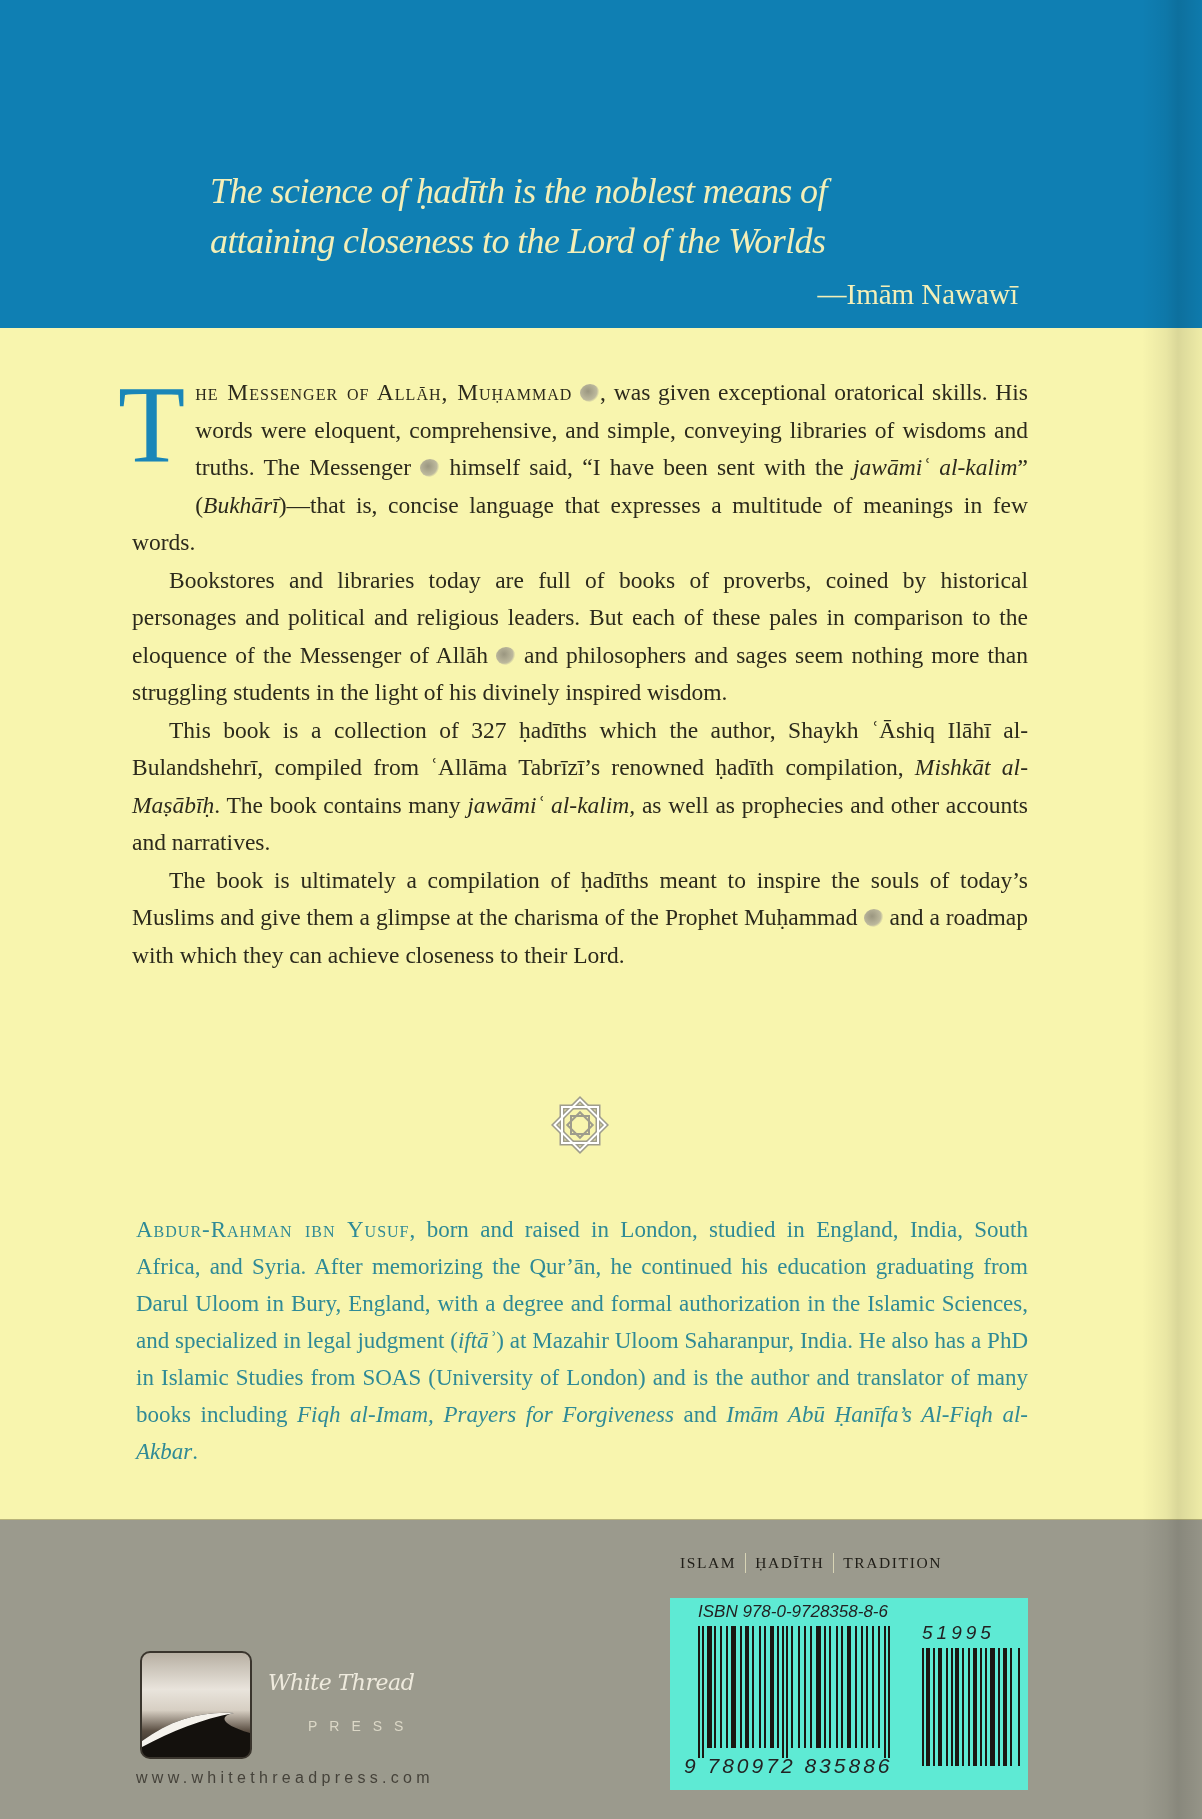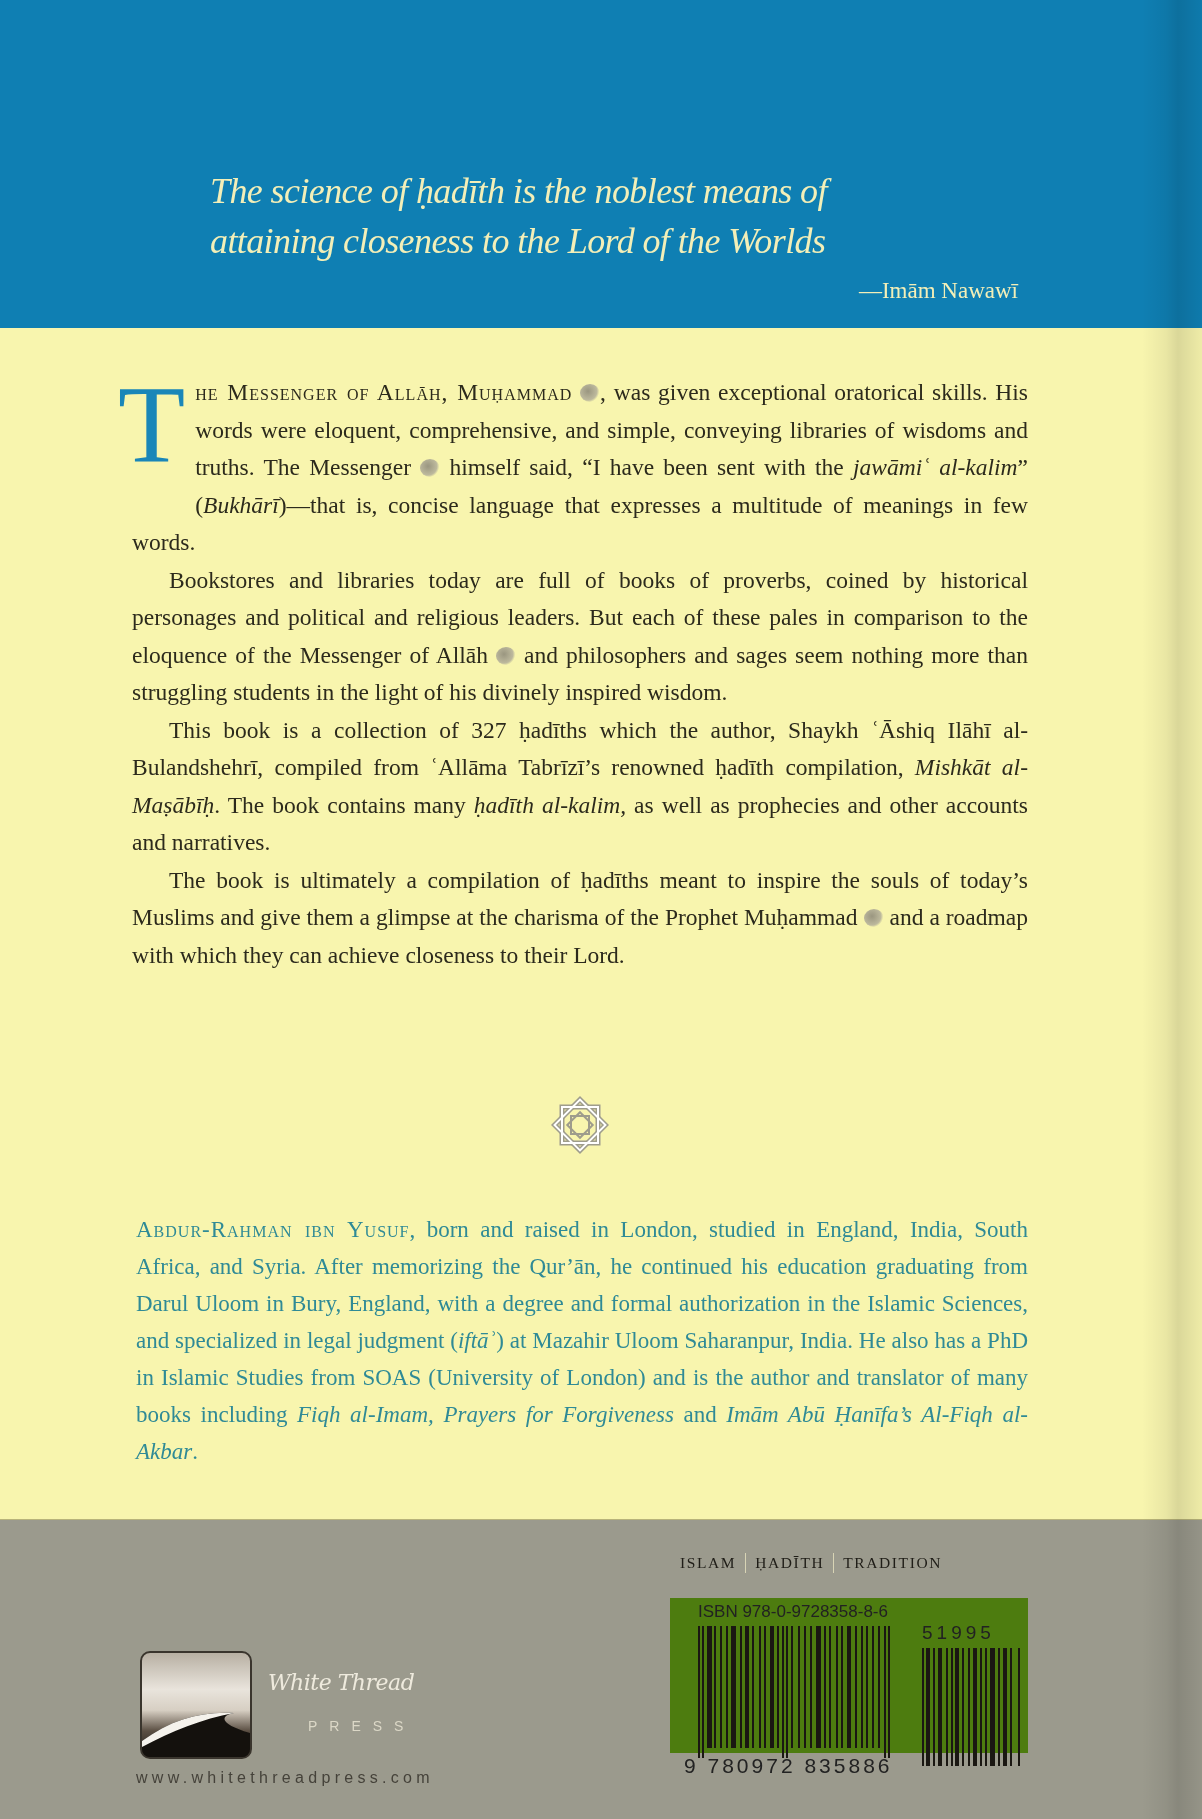--- a/index.html
+++ b/index.html
@@ -30,21 +30,21 @@
 
   
   .quote {
     position: absolute; left: 210px; top: 166px; width: 820px;
     color: #f3efb8; font-style: italic; font-size: 36px; line-height: 50px;
     letter-spacing: -0.6px;
   }
   .quote .line { display: block; white-space: nowrap; }
   .attribution {
     position: absolute; right: 184px; top: 278px;
-    color: #f3efb8; font-size: 23px;
+    color: #f3efb8; font-size: 29px;
   }
 
   
   .body-text {
     position: absolute; left: 132px; top: 374px; width: 896px;
     color: #2c2a1c; font-size: 23.5px; line-height: 37.5px;
     text-align: justify;
   }
   .body-text p { margin: 0; }
   .body-text p.indent { text-indent: 37px; }
@@ -73,22 +73,23 @@
   
   .categories {
     position: absolute; left: 680px; top: 1553px;
     color: #1f1d17; font-size: 15.5px; letter-spacing: 1.6px;
     display: flex; align-items: center;
   }
   .categories .sep { width: 1px; height: 20px; background: #d8d4b5; margin: 0 9px; }
 
   
   .barcode-box {
-    position: absolute; left: 670px; top: 1598px; width: 358px; height: 155px;
-    background: #4d7c0f;
+    position: absolute; left: 670px; top: 1598px; width: 358px; height: 192px;
+    background: #5eead4;
+    font-style: italic;
   }
   .isbn-label {
     position: absolute; left: 28px; top: 4px; font-family: "Liberation Sans", sans-serif;
     font-size: 17px; color: #222;
   }
   .price-label {
     position: absolute; left: 252px; top: 24px; font-family: "Liberation Sans", sans-serif;
     font-size: 19px; color: #222; letter-spacing: 4px;
   }
   .bars-main { position: absolute; left: 28px; top: 28px; width: 208px; height: 132px; }
@@ -135,21 +136,21 @@
     <p>
       <span class="dropcap">T</span><span class="smallcaps">he Messenger of Allāh, Muḥammad</span>
       <span class="glyph"></span><span>, was given exceptional oratorical skills. His words were eloquent, comprehensive, and simple, conveying libraries of wisdoms and truths. The Messenger</span>
       <span class="glyph"></span><span> himself said, “I have been sent with the </span><i>jawāmiʿ al-kalim</i><span>” (</span><i>Bukhārī</i><span>)—that is, concise language that expresses a multitude of meanings in few words.</span>
     </p>
     <p class="indent">
       <span>Bookstores and libraries today are full of books of proverbs, coined by historical personages and political and religious leaders. But each of these pales in comparison to the eloquence of the Messenger of Allāh</span>
       <span class="glyph"></span><span> and philosophers and sages seem nothing more than struggling students in the light of his divinely inspired wisdom.</span>
     </p>
     <p class="indent">
-      <span>This book is a collection of 327 ḥadīths which the author, Shaykh ʿĀshiq Ilāhī al-Bulandshehrī, compiled from ʿAllāma Tabrīzī’s renowned ḥadīth compilation, </span><i>Mishkāt al-Maṣābīḥ</i><span>. The book contains many </span><i>ḥadīth al-kalim,</i><span> as well as prophecies and other accounts and narratives.</span>
+      <span>This book is a collection of 327 ḥadīths which the author, Shaykh ʿĀshiq Ilāhī al-Bulandshehrī, compiled from ʿAllāma Tabrīzī’s renowned ḥadīth compilation, </span><i>Mishkāt al-Maṣābīḥ</i><span>. The book contains many </span><i>jawāmiʿ al-kalim,</i><span> as well as prophecies and other accounts and narratives.</span>
     </p>
     <p class="indent">
       <span>The book is ultimately a compilation of ḥadīths meant to inspire the souls of today’s Muslims and give them a glimpse at the charisma of the Prophet Muḥammad</span>
       <span class="glyph"></span><span> and a roadmap with which they can achieve closeness to their Lord.</span>
     </p>
   </div>
 
   <svg class="ornament" viewBox="0 0 70 70">
     <g fill="none" stroke="#9e9c8c" stroke-width="5">
       <rect x="17" y="17" width="36" height="36"></rect>

